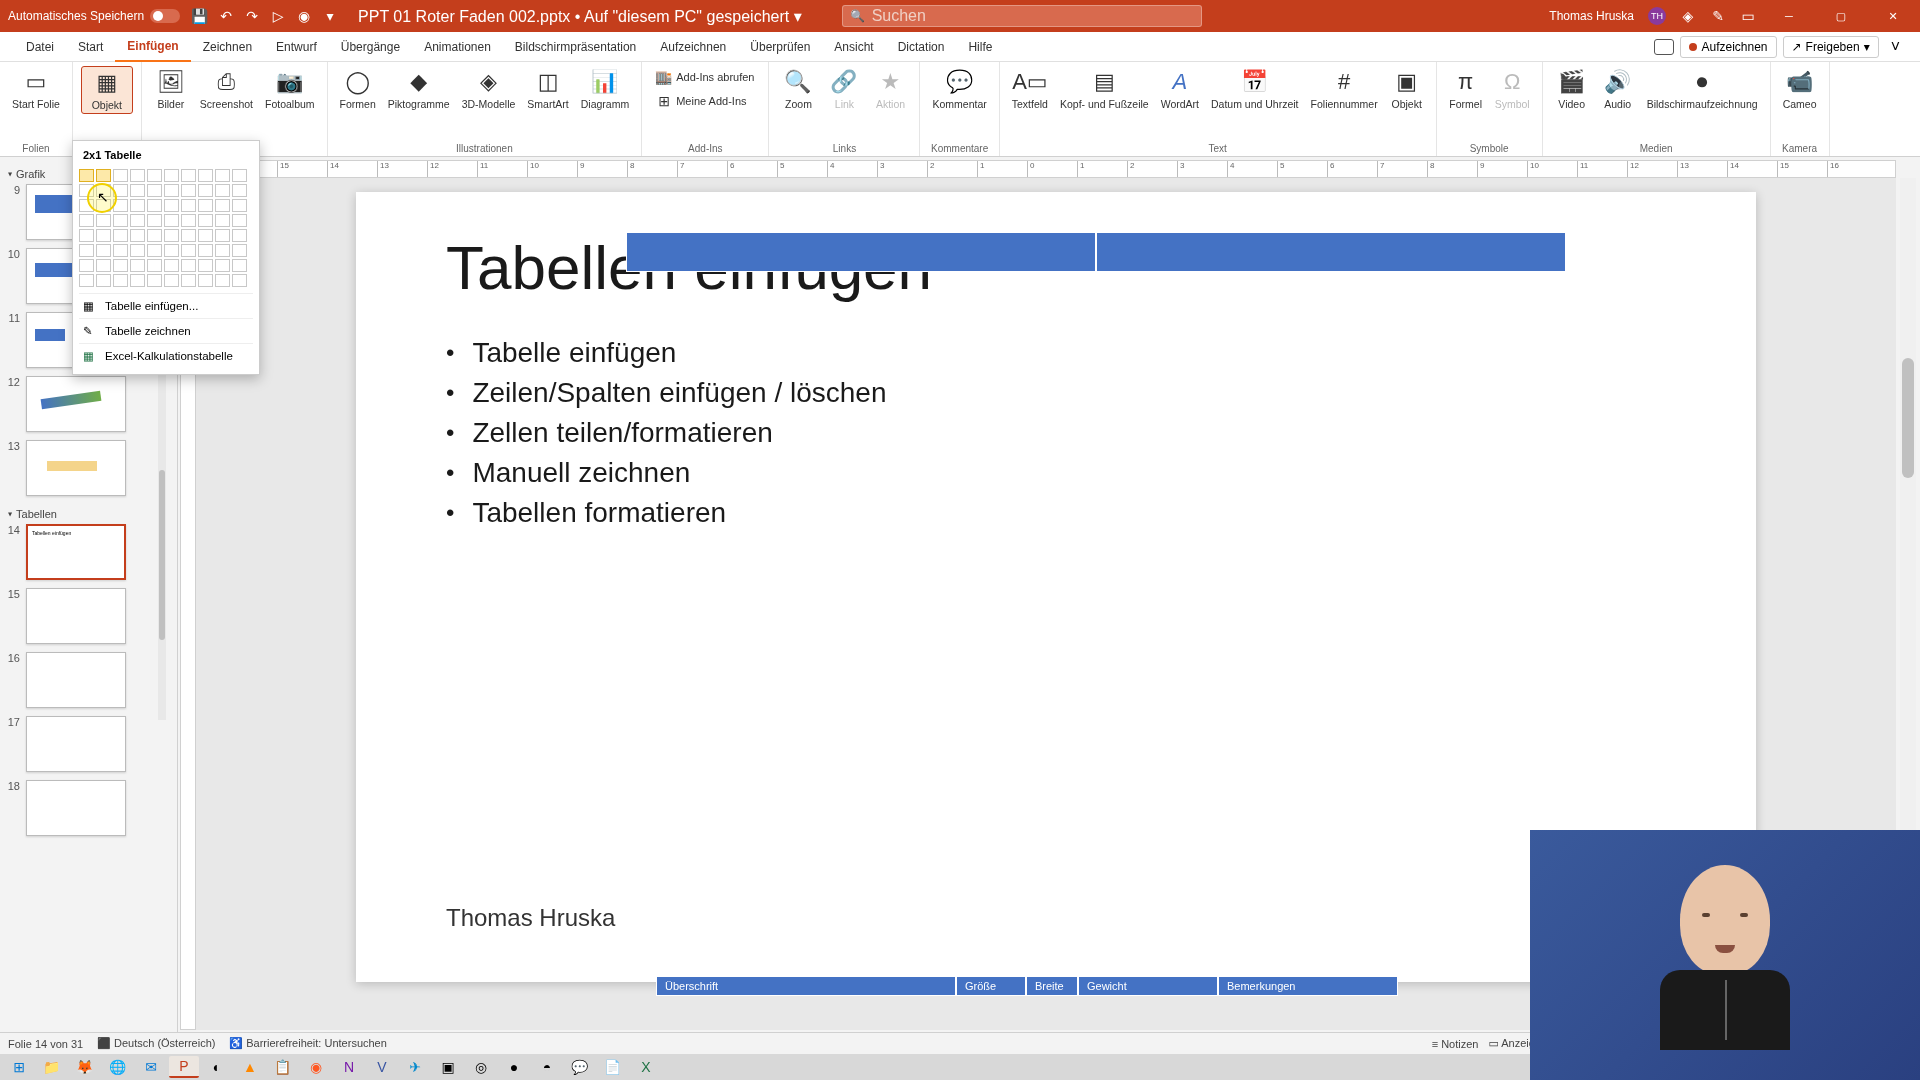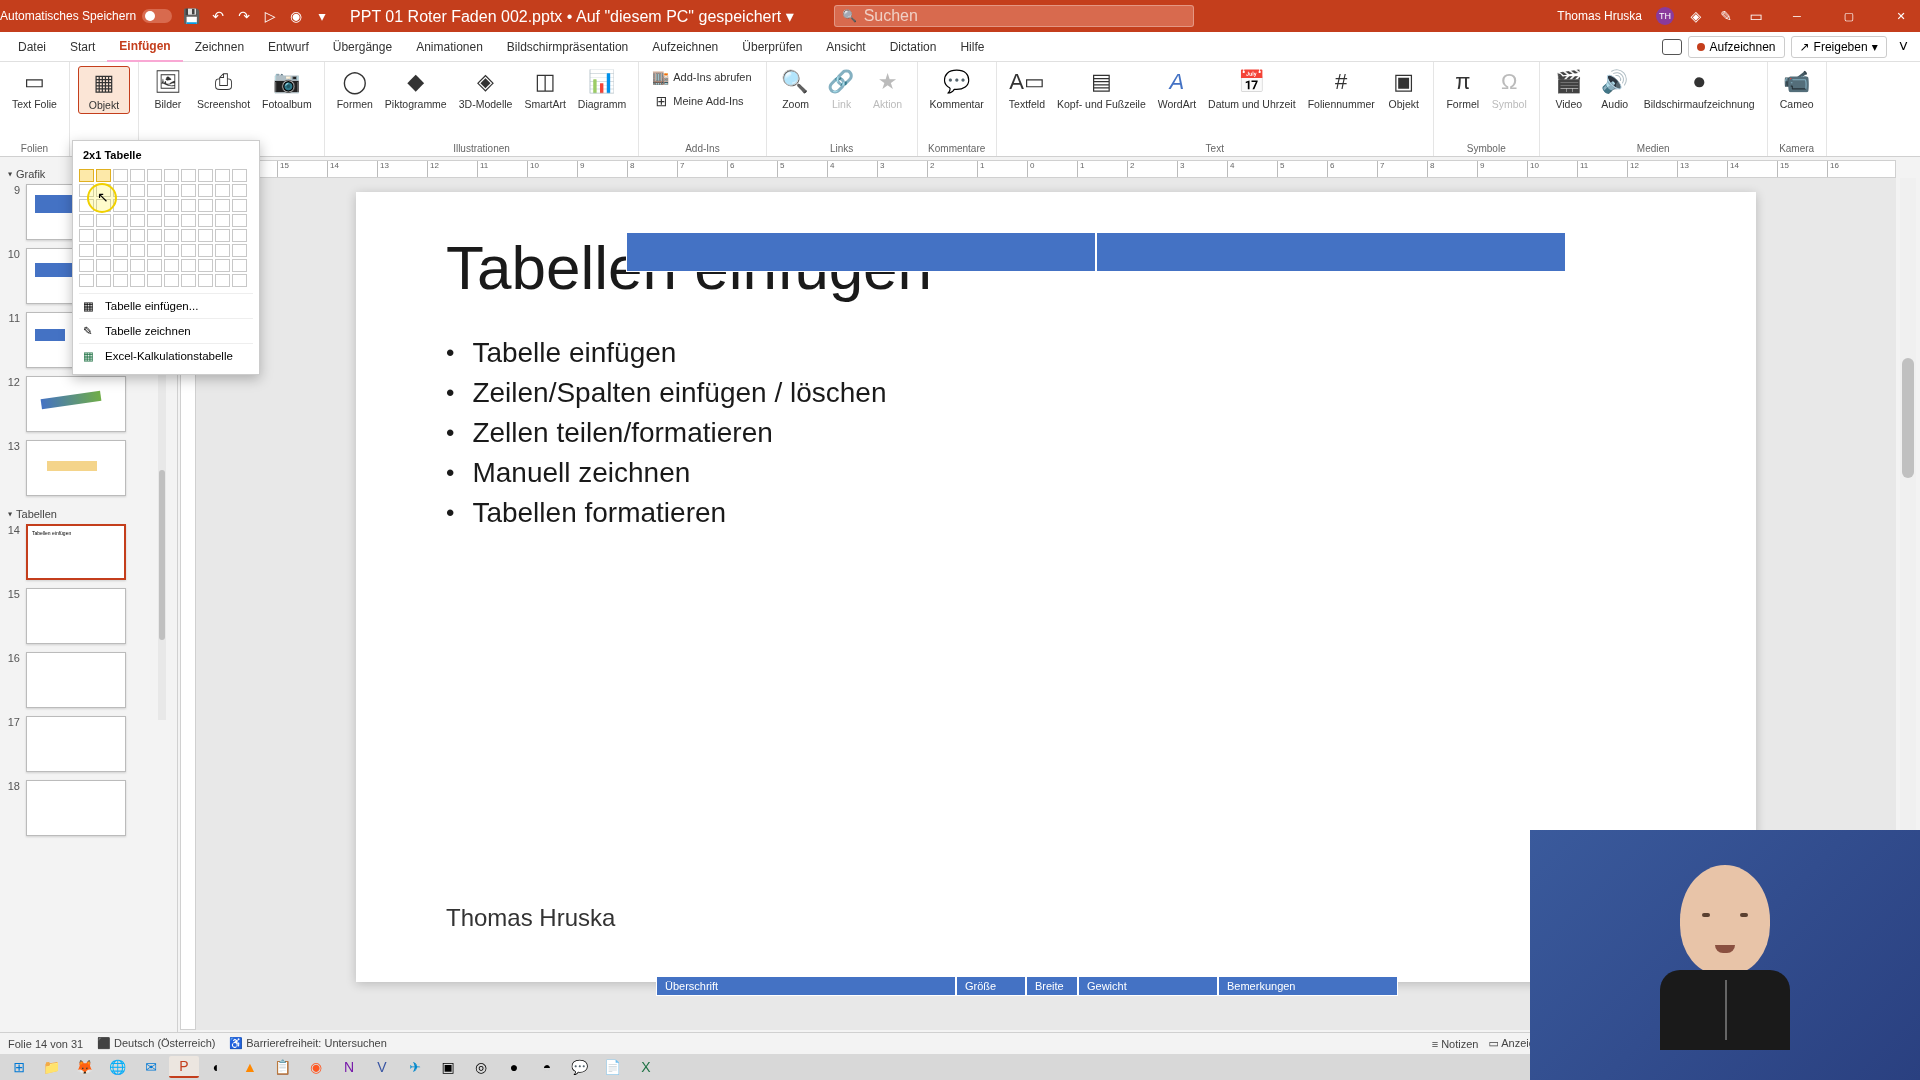--- a/index.html
+++ b/index.html
@@ -1,36 +1,36 @@
 <!DOCTYPE html>
 <html><head>
 <meta charset="utf-8">
 <style>
 * { margin: 0; padding: 0; box-sizing: border-box; font-family: 'Segoe UI', Arial, sans-serif; }
 body { background: #f3f3f3; width: 1920px; height: 1080px; overflow: hidden; position: relative; }
 
 
-.titlebar { background: #c43e1c; height: 32px; display: flex; align-items: center; color: #fff; font-size: 12px; padding: 0 0; }
+.titlebar { background: #c43e1c; height: 32px; display: flex; align-items: center; color: #fff; font-size: 12px; padding: 0 8px; }
 .autosave { display: flex; align-items: center; gap: 6px; }
 .toggle { width: 30px; height: 14px; background: #d86a4e; border-radius: 7px; position: relative; }
 .toggle::after { content: ''; width: 10px; height: 10px; background: #fff; border-radius: 50%; position: absolute; top: 2px; left: 3px; }
 .titlebar .qat { display: flex; gap: 10px; margin-left: 12px; align-items: center; }
 .qat-icon { width: 16px; height: 16px; display: flex; align-items: center; justify-content: center; color: #fff; font-size: 14px; }
 .file-title { margin-left: 20px; font-size: 16px; }
 .search-box { margin-left: 40px; background: #d86a4e; border: 1px solid rgba(255,255,255,0.3); height: 22px; width: 360px; display: flex; align-items: center; padding: 0 8px; border-radius: 3px; }
 .search-box input { background: transparent; border: none; color: #fff; font-size: 16px; width: 100%; outline: none; }
 .search-box input::placeholder { color: #f0d0c5; }
 .titlebar .right { margin-left: auto; display: flex; align-items: center; gap: 14px; }
 .user-badge { width: 18px; height: 18px; background: #8a3a9c; border-radius: 50%; font-size: 9px; display: flex; align-items: center; justify-content: center; }
 .win-btn { width: 38px; height: 32px; display: flex; align-items: center; justify-content: center; font-size: 11px; }
 
 
-.menubar { background: #fff; height: 30px; display: flex; align-items: center; padding: 0 6px; border-bottom: 1px solid #e0e0e0; }
+.menubar { background: #fff; height: 30px; display: flex; align-items: center; padding: 0 14px; border-bottom: 1px solid #e0e0e0; }
 .menu-tab { padding: 0 12px; height: 30px; display: flex; align-items: center; font-size: 12px; color: #333; cursor: pointer; }
-.menu-tab.active { color: #c43e1c; border-bottom: 2px solid #f9a8d4; font-weight: 600; }
+.menu-tab.active { color: #c43e1c; border-bottom: 2px solid #f97316; font-weight: 600; }
 .menubar .right { margin-left: auto; display: flex; gap: 6px; align-items: center; }
 .btn-rec { display: flex; align-items: center; gap: 4px; font-size: 12px; padding: 3px 8px; border: 1px solid #ccc; border-radius: 3px; }
 .rec-dot { width: 8px; height: 8px; background: #c43e1c; border-radius: 50%; }
 .comment-icon { width: 20px; height: 16px; border: 1.5px solid #555; border-radius: 3px; position: relative; }
 
 
 .ribbon { background: #fff; height: 95px; display: flex; border-bottom: 1px solid #d0d0d0; }
 .ribbon-group { display: flex; flex-direction: column; align-items: center; border-right: 1px solid #e5e5e5; padding: 4px 8px 2px; }
 .ribbon-items { display: flex; gap: 4px; flex: 1; align-items: flex-start; }
 .ribbon-btn { display: flex; flex-direction: column; align-items: center; gap: 2px; padding: 2px 4px; font-size: 10.5px; color: #333; cursor: pointer; text-align: center; min-width: 42px; }
@@ -178,21 +178,21 @@
       </div>
     <span style="padding:0 6px;">˅</span>
   </div>
 </div>
 
 <div class="ribbon">
   <div class="ribbon-group">
     <div class="ribbon-items">
       <div class="ribbon-btn large">
           <div class="ribbon-icon">▭</div>
-          <span>Text Folie</span>
+          <span>Start Folie</span>
         </div>
     </div>
     <div class="group-label">Folien</div>
   </div>
   <div class="ribbon-group">
     <div class="ribbon-items">
       <div class="ribbon-btn large active">
           <div class="ribbon-icon">▦</div>
           <span>Objekt</span>
         </div>

